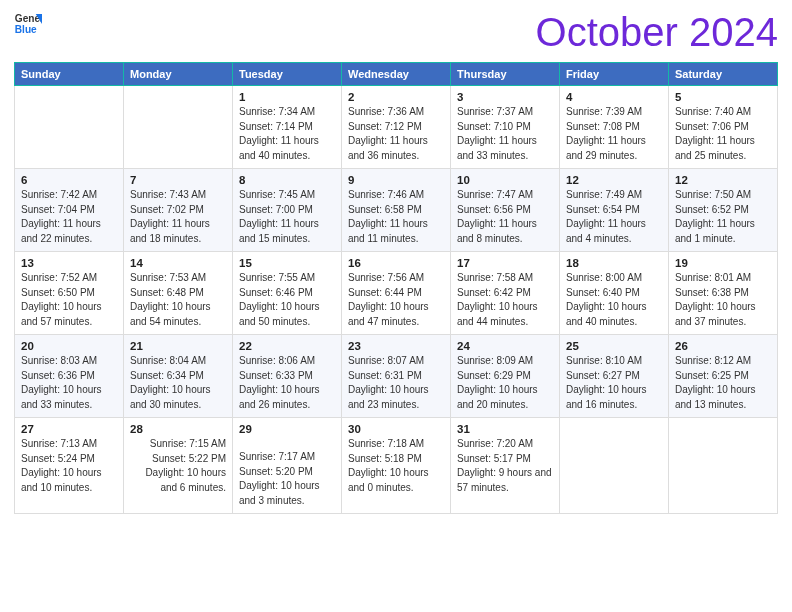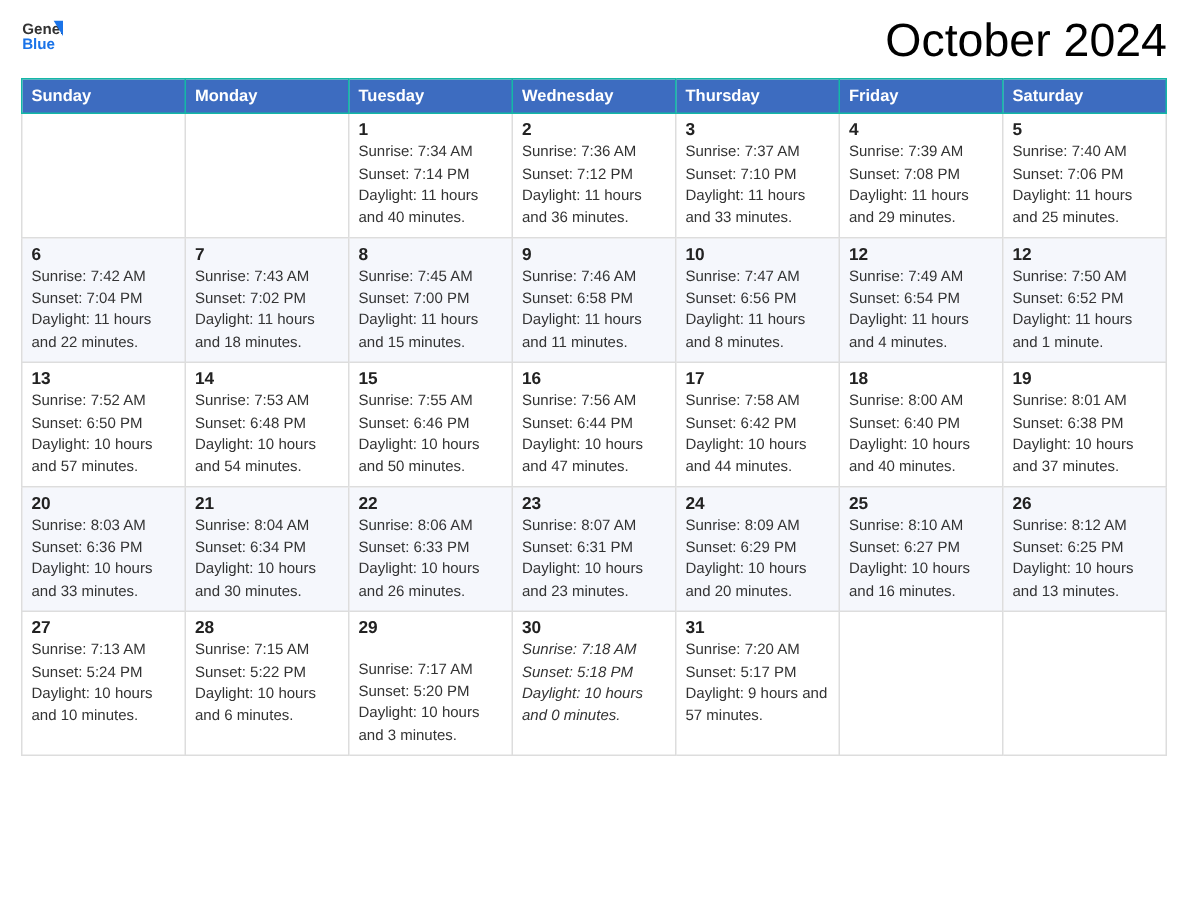--- a/index.html
+++ b/index.html
@@ -28,23 +28,23 @@
       gap: 4px;
     }
     .logo-icon {
       width: 28px;
       height: 28px;
     }
     .title-block {
       text-align: right;
     }
     .month-title {
-      font-size: 31px;
+      font-size: 40px;
       font-weight: 300;
-      color: #000000;
+      color: #6d28d9;
       line-height: 1.1;
     }
     .location {
       font-size: 14px;
       color: #555;
       margin-top: 2px;
     }
     .calendar-table {
       width: 100%;
       border-collapse: collapse;
@@ -284,33 +284,33 @@
         </tr>
         <tr>
           <td>
             <span class="day-number">27</span>
             <div class="day-detail" style="white-space: pre-line;">Sunrise: 7:13 AM
 Sunset: 5:24 PM
 Daylight: 10 hours and 10 minutes.</div>
           </td>
           <td>
             <span class="day-number">28</span>
-            <div class="day-detail" style="white-space: pre-line;">Sunrise: 7:15 AM
+            <div class="day-detail" style="white-space: pre-line; text-align: right;">Sunrise: 7:15 AM
 Sunset: 5:22 PM
 Daylight: 10 hours and 6 minutes.</div>
           </td>
           <td>
             <span class="day-number">29</span>
             <div class="day-detail" style="white-space: pre-line; margin-top: 15px;">Sunrise: 7:17 AM
 Sunset: 5:20 PM
 Daylight: 10 hours and 3 minutes.</div>
           </td>
           <td>
             <span class="day-number">30</span>
-            <div class="day-detail" style="white-space: pre-line; font-style: italic;">Sunrise: 7:18 AM
+            <div class="day-detail" style="white-space: pre-line;">Sunrise: 7:18 AM
 Sunset: 5:18 PM
 Daylight: 10 hours and 0 minutes.</div>
           </td>
           <td>
             <span class="day-number">31</span>
             <div class="day-detail" style="white-space: pre-line;">Sunrise: 7:20 AM
 Sunset: 5:17 PM
 Daylight: 9 hours and 57 minutes.</div>
           </td>
           <td class="empty-cell"></td>

